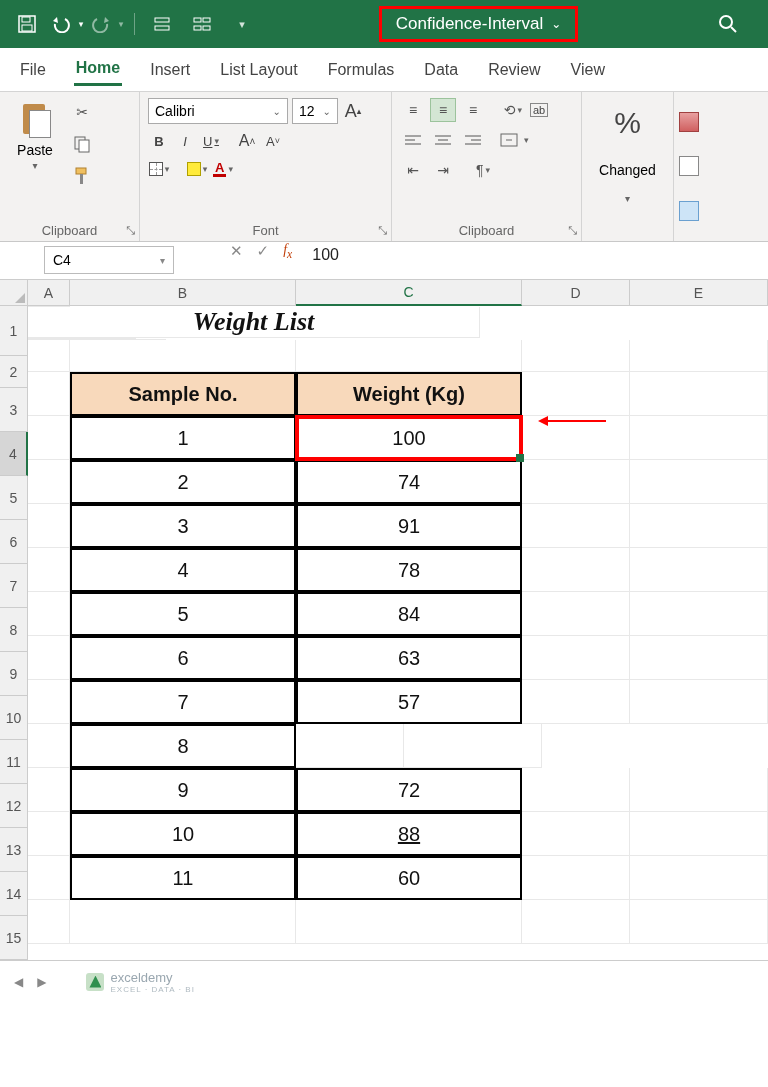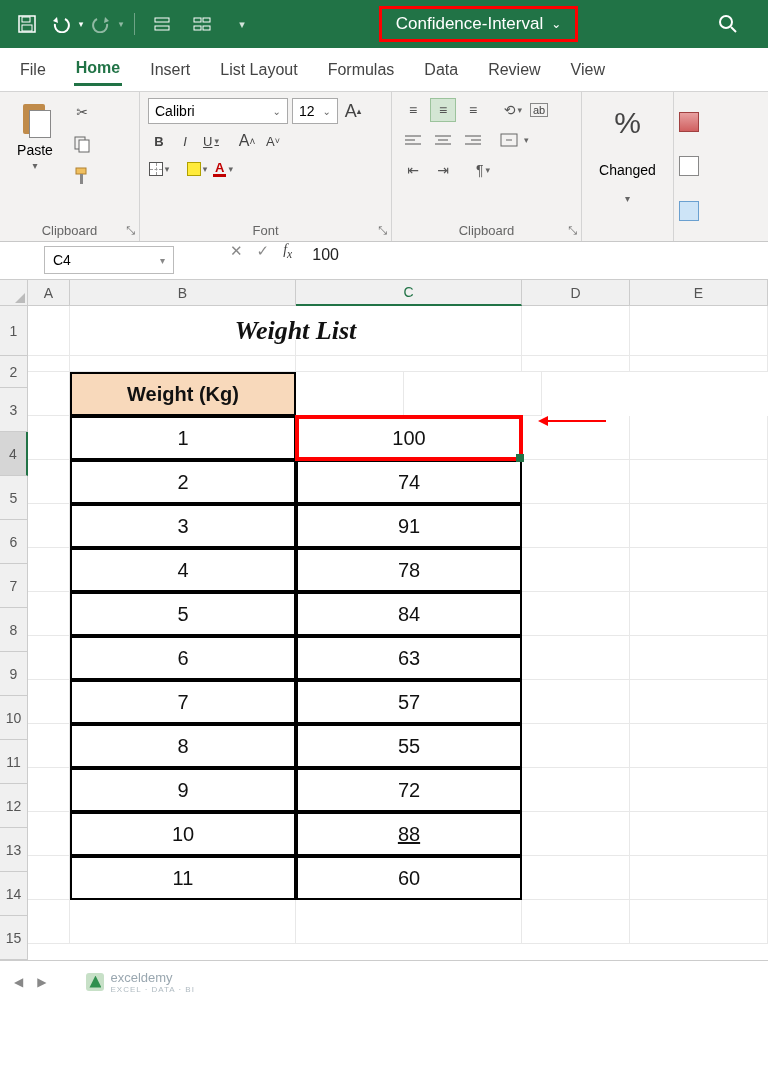--- a/index.html
+++ b/index.html
@@ -69,21 +69,21 @@
   .sliver-box { width:20px; height:20px; }
   .sb1 { background:linear-gradient(#e8a0a0,#d06060); border:1px solid #a04040;}
   .sb2 { background:#fff; border:1px solid #888;}
   .sb3 { background:#cde4f7; border:1px solid #6aa0d0;}
 
   
   .fx-row { display:flex; align-items:flex-start; height:38px; border-bottom:1px solid #ccc;padding-left:38px; }
   .name-box { width:130px; border:1px solid #bbb; margin:4px 6px; height:28px; display:flex; align-items:center; justify-content:space-between; padding:0 8px; background:#fff; }
   .fx-sep { width:50px; }
   .fx-btns { display:flex; gap:14px; align-items:center; color:#888; font-size:15px; }
-  .fx-lbl { font-style:italic; font-family:"Times New Roman",serif; color:#404040; margin:0 14px; }
+  .fx-lbl { font-style:italic; font-family:"Times New Roman",serif; color:#c2410c; margin:0 14px; }
   .fx-input { flex:1; padding:4px 6px; font-size:16px; color:#222; }
 
   
   .sheet { display:flex; }
   .row-hdrs { display:flex; flex-direction:column; }
   .corner { width:28px; height:26px; background:#f0f0f0; border-right:1px solid #ccc; border-bottom:1px solid #ccc; position:relative;}
   .corner::after{content:"";position:absolute;right:2px;bottom:2px;width:0;height:0;border-left:10px solid transparent;border-bottom:10px solid #bbb;}
   .row-h { width:28px; background:#f0f0f0; border-right:1px solid #ccc; border-bottom:1px solid #ccc; display:flex; align-items:center; justify-content:center; font-size:14px; color:#555; }
   .row-h.sel { background:#d6d6d6; border-right:2px solid #217346;}
   .grid-wrap { flex:1; position:relative; }
@@ -363,35 +363,36 @@
     </div>
   <div class="grid-wrap">
     <div class="col-hdrs" id="colhdrs">
         <div class="col-h cA">A</div>
         <div class="col-h cB">B</div>
         <div class="col-h cC sel">C</div>
         <div class="col-h cD">D</div>
         <div class="col-h cE">E</div>
       </div>
     <div class="grid-rows" id="gridrows">
-        <div class="grow" style="height: 34px;">
+        <div class="grow" style="height: 34px; flex-direction: column;">
           <div class="cell cA" style="width: 42px; height: 50px;"></div>
           <div class="cell cB title-cell" style="width: 452px; height: 50px; border-right: 1px solid rgb(232, 232, 232);">Weight List</div>
           <div class="cell cD" style="width: 108px; height: 50px;"></div>
           <div class="cell cE" style="width: 138px; height: 50px;"></div>
         </div>
         <div class="grow" style="height: 32px;">
           <div class="cell cA" style="width: 42px; height: 32px;"></div>
           <div class="cell cB" style="width: 226px; height: 32px;"></div>
           <div class="cell cC" style="width: 226px; height: 32px;"></div>
           <div class="cell cD" style="width: 108px; height: 32px;"></div>
           <div class="cell cE" style="width: 138px; height: 32px;"></div>
         </div>
         <div class="grow" style="height: 44px;">
           <div class="cell cA" style="width: 42px; height: 44px;"></div>
+          <div class="cell cB th" style="width: 226px; height: 44px;">Sample No.</div>
           <div class="cell cC th" style="width: 226px; height: 44px;">Weight (Kg)</div>
           <div class="cell cD" style="width: 108px; height: 44px;"></div>
           <div class="cell cE" style="width: 138px; height: 44px;"></div>
         </div>
         <div class="grow" style="height: 44px;">
           <div class="cell cA" style="width: 42px; height: 44px;"></div>
           <div class="cell cB td" style="width: 226px; height: 44px;">1</div>
           <div class="cell cC td active-cell" style="width: 226px; height: 44px; position: relative;">100<div class="fill-handle"></div></div>
           <div class="cell cD" style="width: 108px; height: 44px;"></div>
           <div class="cell cE" style="width: 138px; height: 44px;"></div>
@@ -434,21 +435,20 @@
         <div class="grow" style="height: 44px;">
           <div class="cell cA" style="width: 42px; height: 44px;"></div>
           <div class="cell cB td" style="width: 226px; height: 44px;">7</div>
           <div class="cell cC td" style="width: 226px; height: 44px;">57</div>
           <div class="cell cD" style="width: 108px; height: 44px;"></div>
           <div class="cell cE" style="width: 138px; height: 44px;"></div>
         </div>
         <div class="grow" style="height: 44px;">
           <div class="cell cA" style="width: 42px; height: 44px;"></div>
           <div class="cell cB td" style="width: 226px; height: 44px;">8</div>
-          <div class="cell cC td" style="width: 226px; height: 44px;">55</div>
           <div class="cell cD" style="width: 108px; height: 44px;"></div>
           <div class="cell cE" style="width: 138px; height: 44px;"></div>
         </div>
         <div class="grow" style="height: 44px;">
           <div class="cell cA" style="width: 42px; height: 44px;"></div>
           <div class="cell cB td" style="width: 226px; height: 44px;">9</div>
           <div class="cell cC td" style="width: 226px; height: 44px;">72</div>
           <div class="cell cD" style="width: 108px; height: 44px;"></div>
           <div class="cell cE" style="width: 138px; height: 44px;"></div>
         </div>

